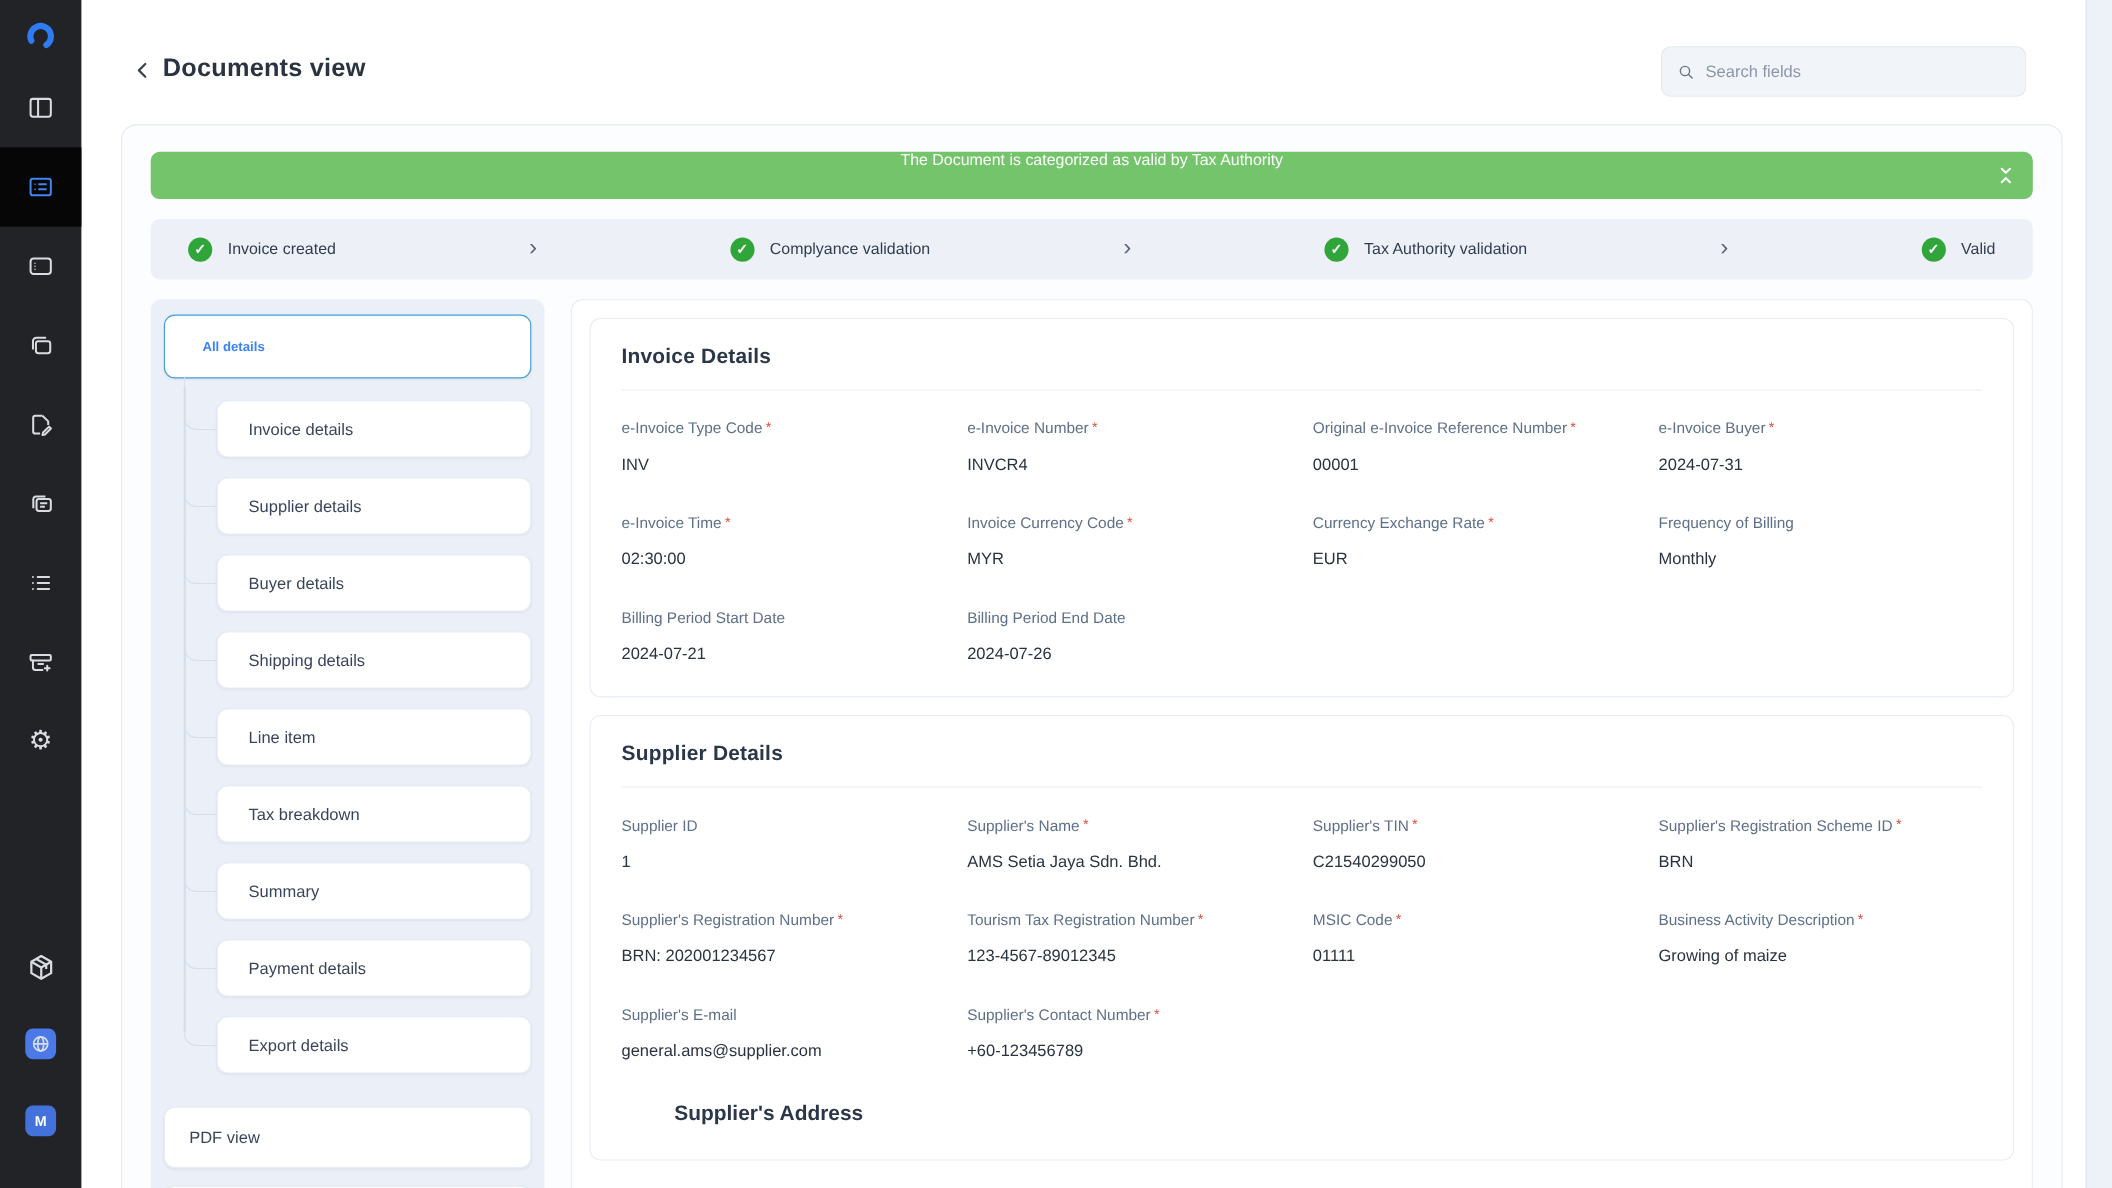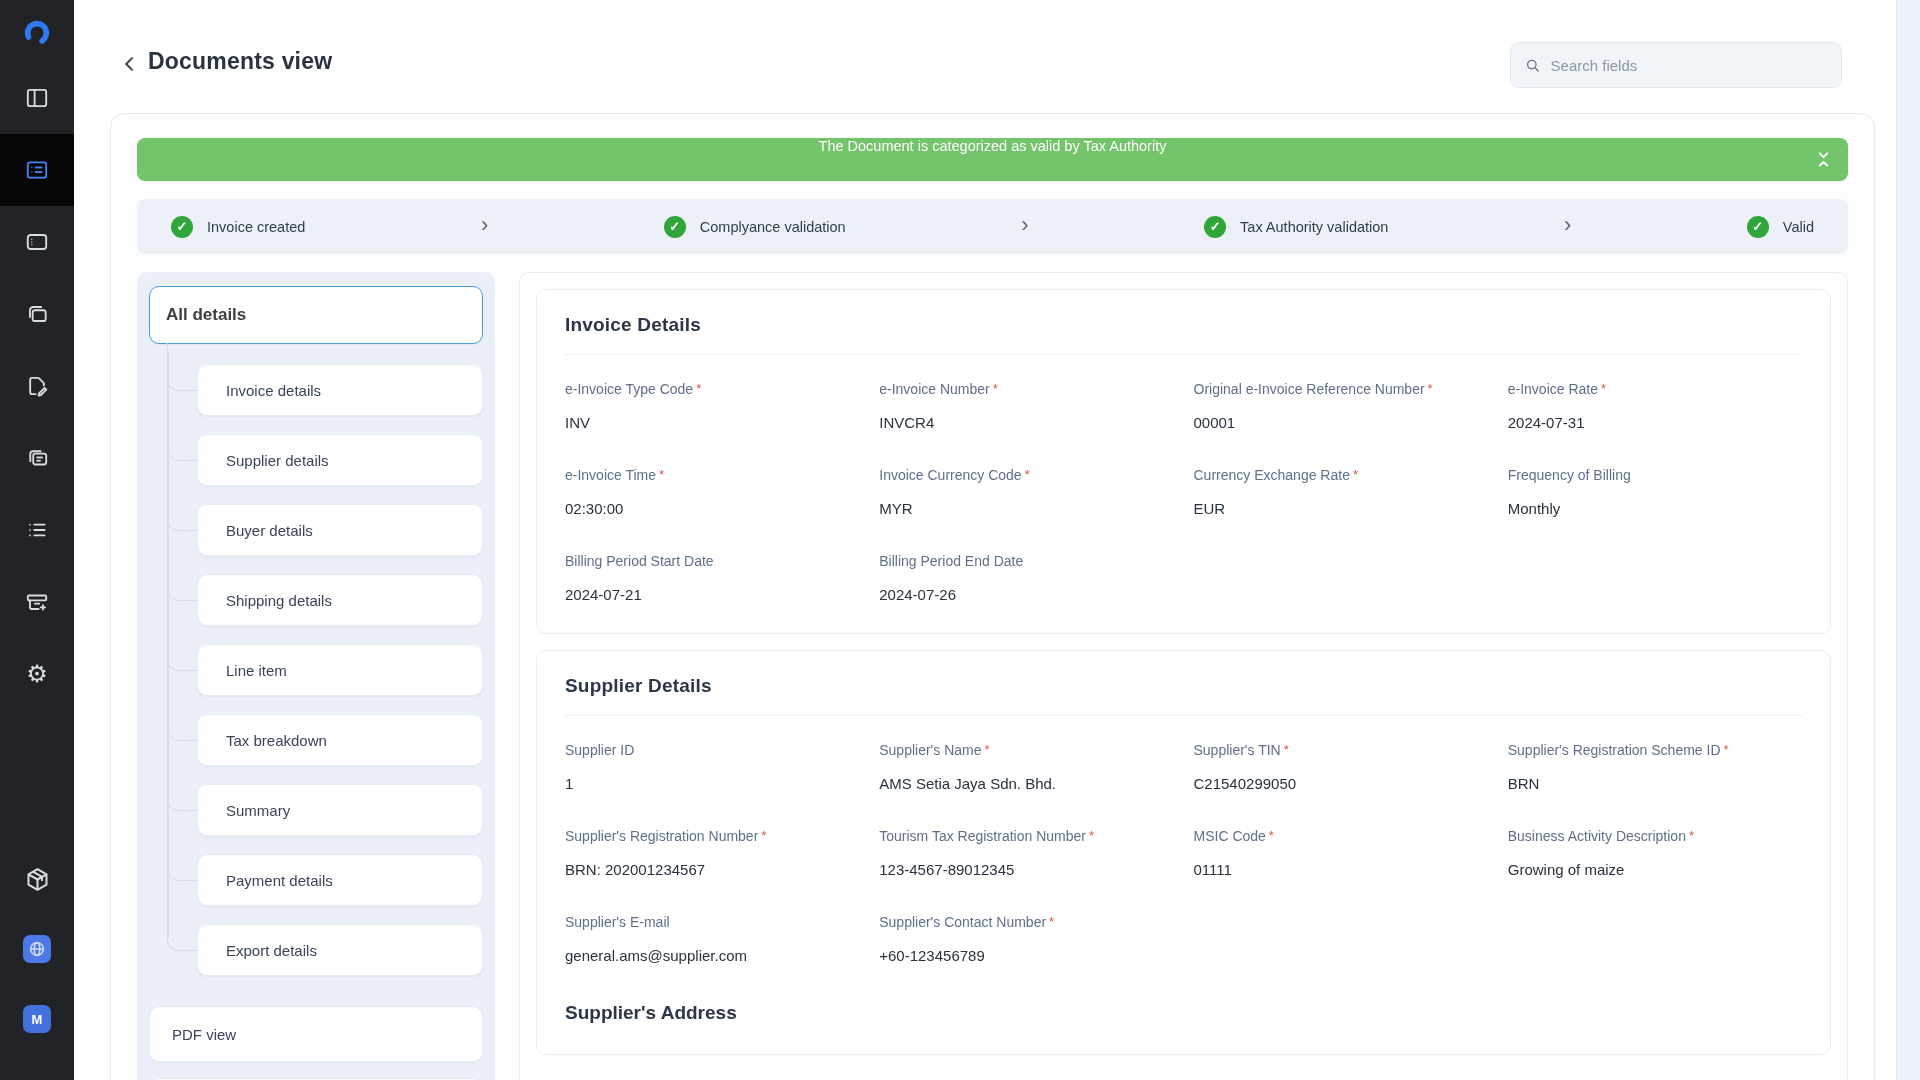--- a/index.html
+++ b/index.html
@@ -47,21 +47,21 @@
   .step-label { font-size:14.5px; color:#313d4f; }
   .step-chev { font-size:22px; color:#5b6678; line-height:1; transform:translateY(-2px);}
 
   
   .body-row { margin-top:18px; display:flex; gap:24px; align-items:flex-start; height:840px;}
 
   .nav-panel { width:358px; flex:0 0 358px; background:#eaeff8; border-radius:10px; padding:14px 12px; height:840px; }
   .nav-card { display:flex; align-items:center; width:100%; background:#fff; border:1px solid #e8edf5;
     border-radius:10px; font-size:15px; color:#39445a; cursor:pointer; text-align:left;
     box-shadow:0 1px 2px rgba(15,23,42,.05); font-family:"Liberation Sans", sans-serif;}
-  .all-details { height:58px; padding-left:16px; border:1.5px solid #459fd9; color:#404040; font-weight:700; font-size:17px;}
+  .all-details { height:58px; padding-left:34px; border:1.5px solid #459fd9; color:#3b82f6; font-weight:700; font-size:12px;}
   .tree { position:relative; margin:20px 0 0 18px; }
   .tree::before { content:''; position:absolute; left:0; top:-12px; bottom:38px; width:1.5px; background:#d5deeb; }
   .tree-item { position:relative; margin-left:30px; margin-top:18px; }
   .tree-item:first-child { margin-top:0; }
   .tree-item::before { content:''; position:absolute; left:-30px; top:-18px; width:29px; height:44px;
     border-left:1.5px solid #d5deeb; border-bottom:1.5px solid #d5deeb; border-bottom-left-radius:12px; }
   .tree-item:first-child::before { top:-22px; height:48px; }
   .tree-item .nav-card { height:52px; padding-left:28px; }
   .pdf-card { margin-top:30px; height:56px; padding-left:22px; font-weight:500;}
   .partial-card { margin-top:16px; height:40px; padding-left:22px; }
@@ -69,21 +69,21 @@
   
   .right-wrap { flex:1; background:#fff; border:1px solid #e8edf5; border-radius:10px; padding:16px; height:840px; overflow:hidden;}
   .detail-card { background:#fff; border:1px solid #e8edf5; border-radius:10px; padding:24px 28px 30px; }
   .detail-card + .detail-card { margin-top:16px; }
   .card-title { font-size:19px; font-weight:700; color:#2b3748; letter-spacing:.2px;}
   .divider { height:1px; background:#eaeef5; margin:18px 0 26px; }
   .fields { display:grid; grid-template-columns:repeat(4,1fr); row-gap:36px; column-gap:20px; }
   .flabel { font-size:14px; color:#5e7089; }
   .req { color:#df5345; margin-left:3px; font-size:13px; vertical-align:top; }
   .fvalue { margin-top:17px; font-size:15px; color:#29323f; }
-  .address-heading { margin-top:38px; font-size:19px; font-weight:700; color:#2b3748; }
+  .address-heading { margin-top:38px; font-size:19px; font-weight:700; color:#2b3748;margin-left:48px; }
 
   
   .scroll-track { position:absolute; right:0; top:0; width:24px; height:1080px; background:#edf1f8; border-left:1px solid #e3e8f1; z-index:6;}
 </style>
 </head>
 <body>
 
 <nav class="sidebar">
   <div class="side-logo">
     <svg width="30" height="30" viewBox="0 0 24 24" fill="none">
@@ -311,21 +311,21 @@
               </div>
               <div class="field">
                 <div class="flabel"><span>e-Invoice Number</span><span class="req">*</span></div>
                 <div class="fvalue">INVCR4</div>
               </div>
               <div class="field">
                 <div class="flabel"><span>Original e-Invoice Reference Number</span><span class="req">*</span></div>
                 <div class="fvalue">00001</div>
               </div>
               <div class="field">
-                <div class="flabel"><span>e-Invoice Rate</span><span class="req">*</span></div>
+                <div class="flabel"><span>e-Invoice Buyer</span><span class="req">*</span></div>
                 <div class="fvalue">2024-07-31</div>
               </div>
               <div class="field">
                 <div class="flabel"><span>e-Invoice Time</span><span class="req">*</span></div>
                 <div class="fvalue">02:30:00</div>
               </div>
               <div class="field">
                 <div class="flabel"><span>Invoice Currency Code</span><span class="req">*</span></div>
                 <div class="fvalue">MYR</div>
               </div>

